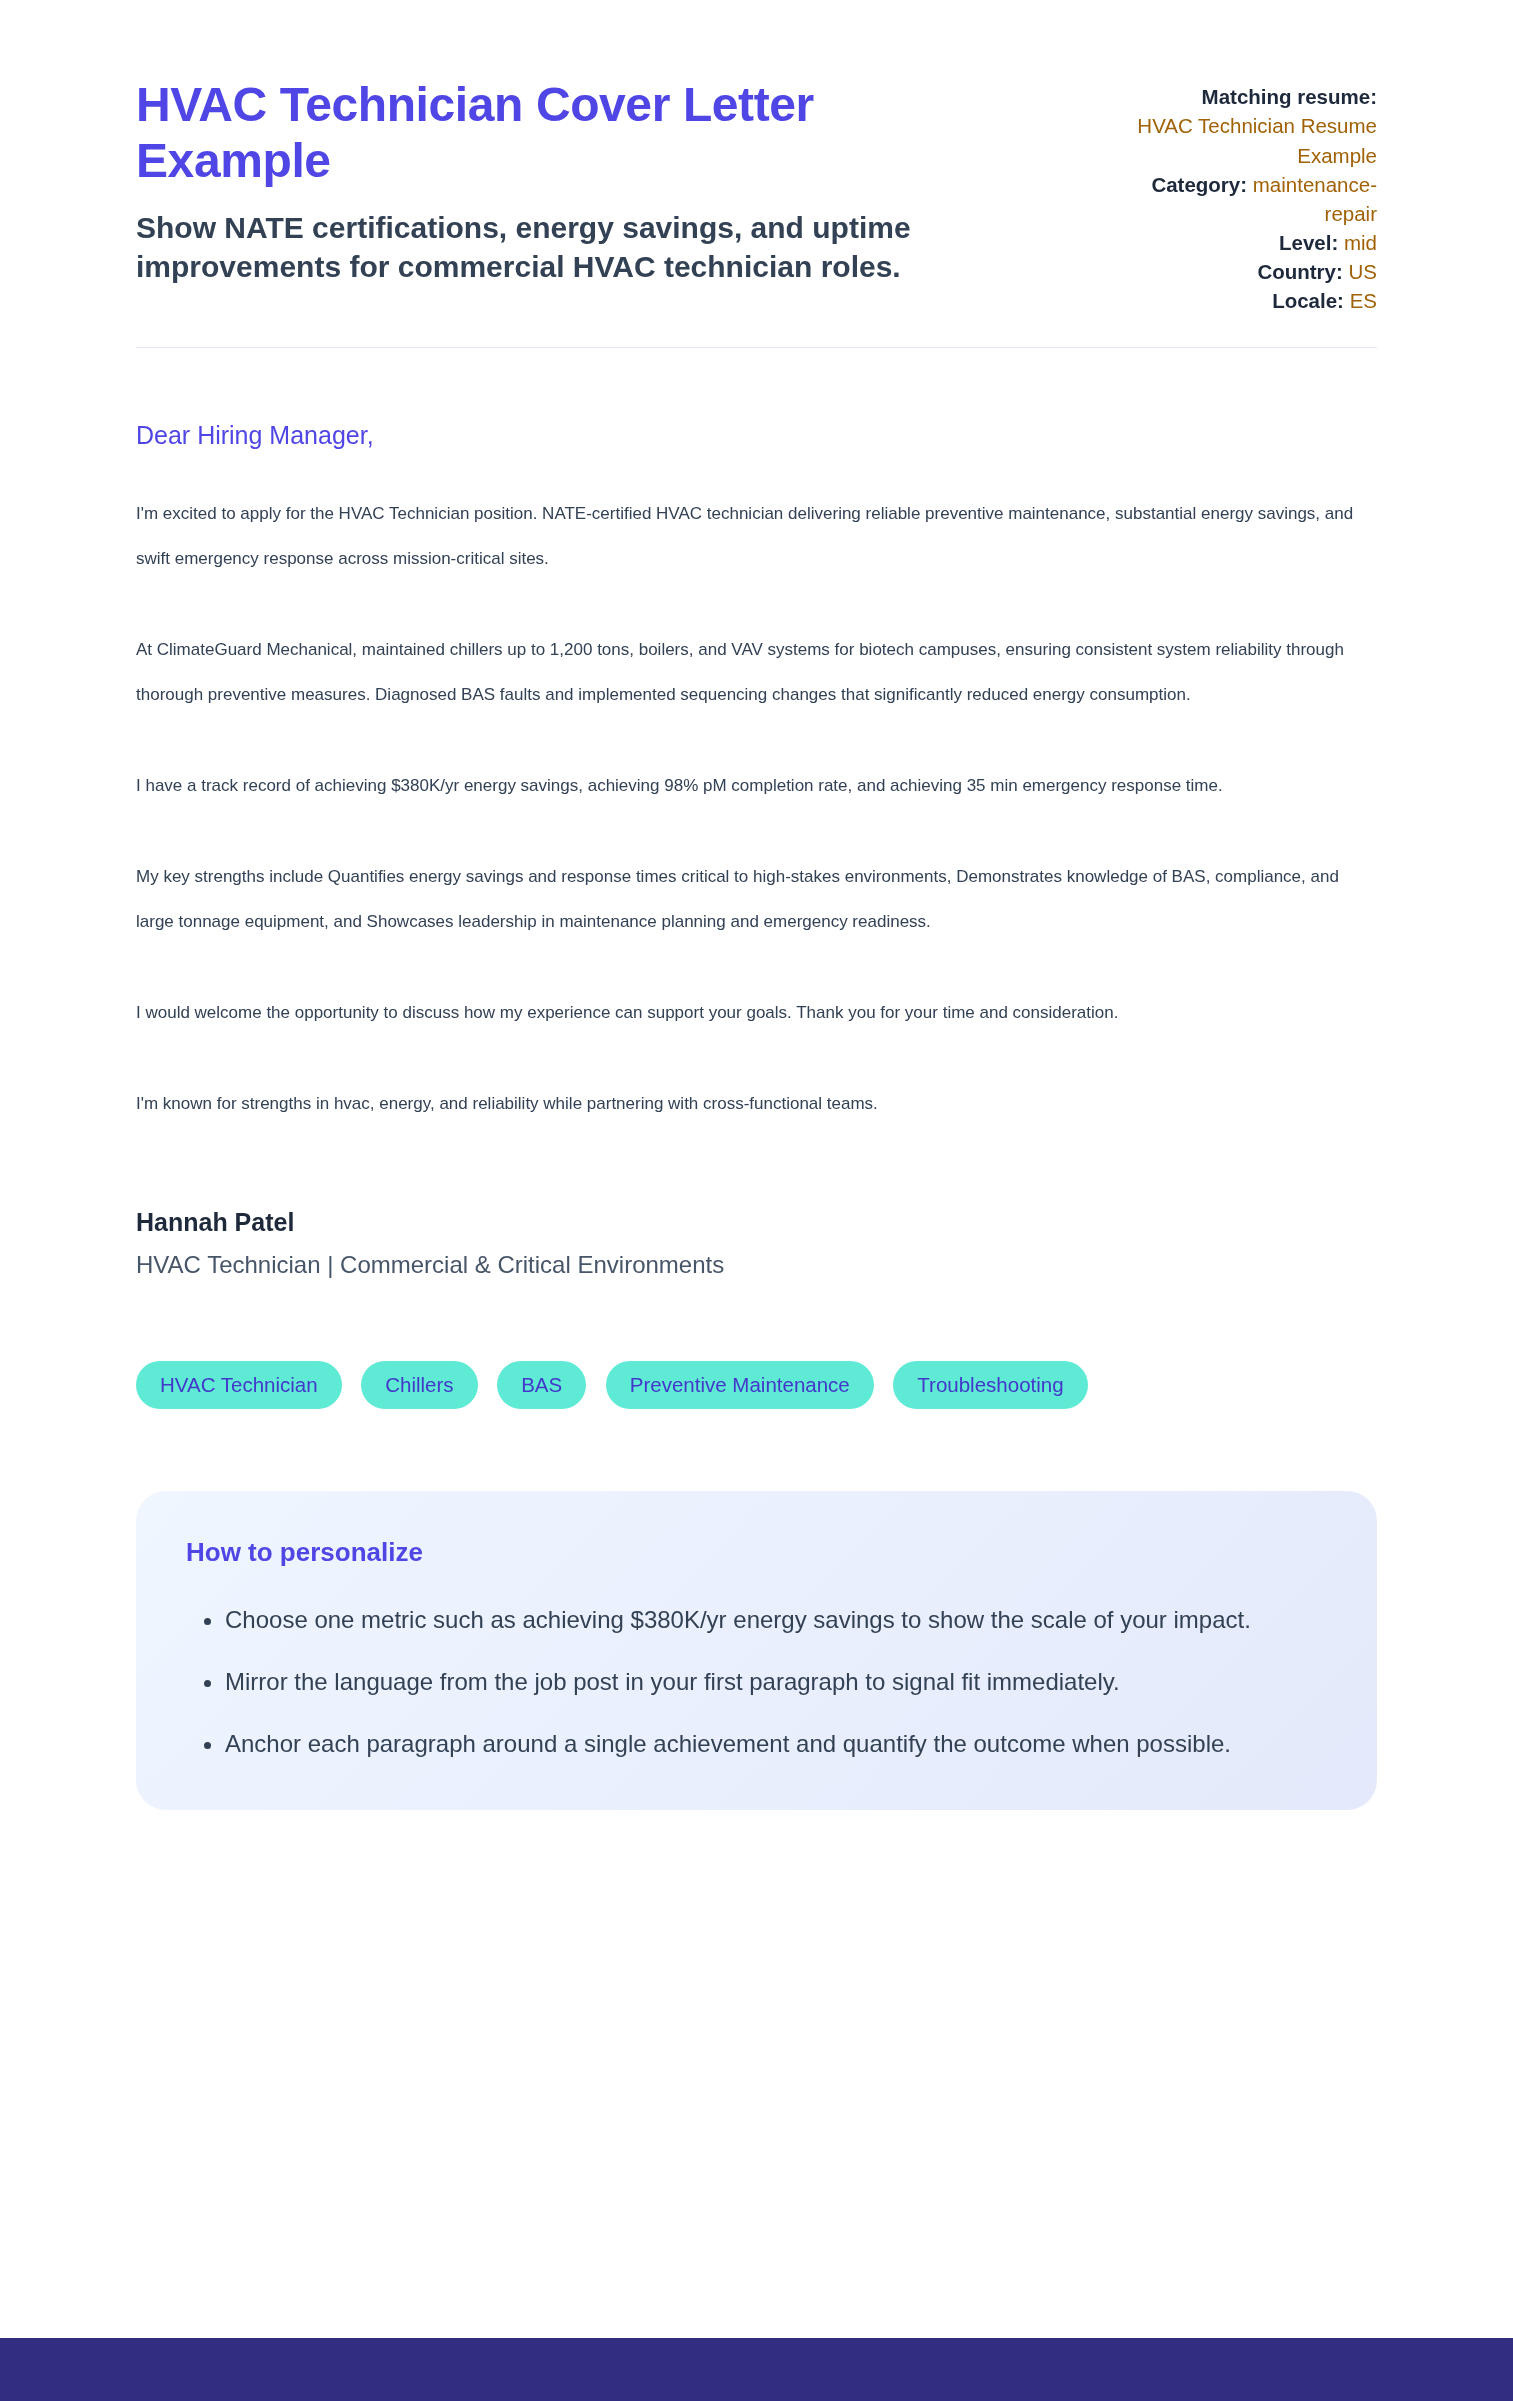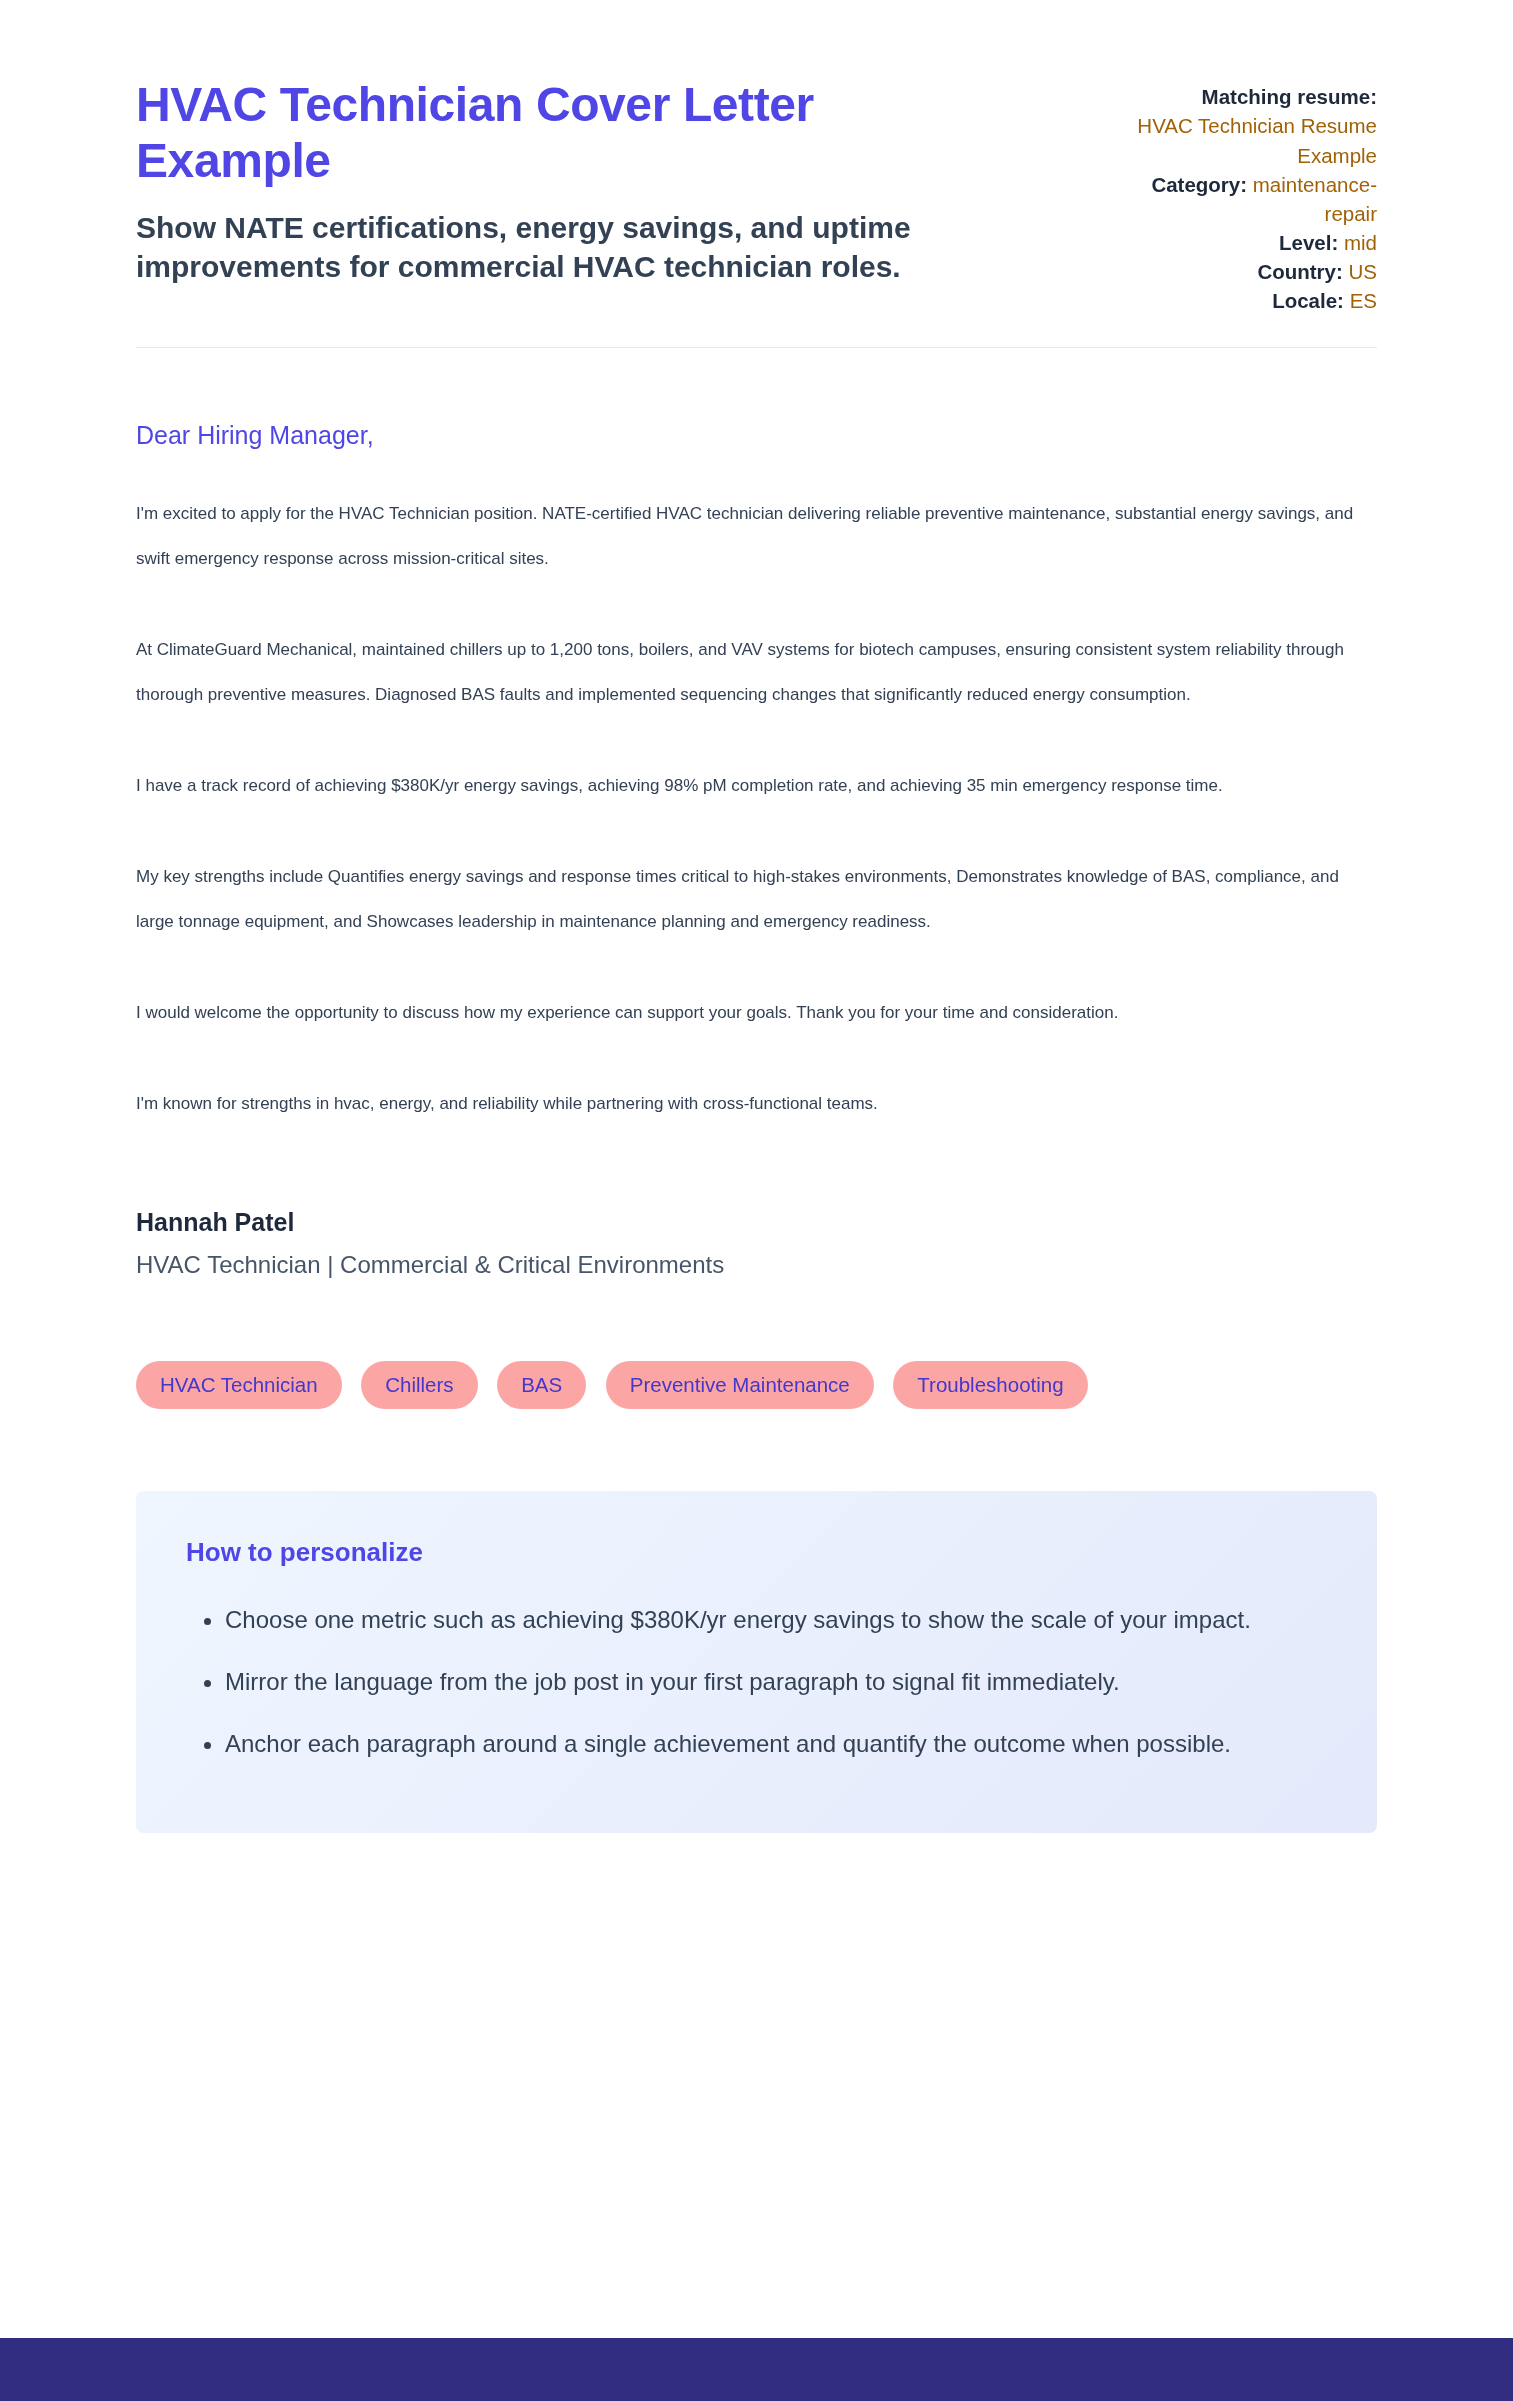--- a/index.html
+++ b/index.html
@@ -94,36 +94,36 @@
 
   
   .tags {
     display: flex;
     flex-wrap: wrap;
     gap: 19.6px;
     margin-top: 82px;
   }
   .tag {
     display: inline-block;
-    background: #fca5a5;
+    background: #5eead4;
     color: #4338ca;
     font-size: 20.5px;
     line-height: 1;
     padding: 13.4px 24px;
     border-radius: 8900px;
     cursor: pointer;
     white-space: nowrap;
   }
 
   
   .personalize {
     margin-top: 82px;
     background: linear-gradient(135deg, #eff6ff 0%, #e4e9fb 100%);
-    border-radius: 8px;
-    padding: 46px 50px 67px 50px;
+    border-radius: 30px;
+    padding: 46px 50px 44px 50px;
   }
   .personalize-title {
     margin: 0 0 30px 0;
     font-size: 26px;
     font-weight: 700;
     color: #4f46e5;
   }
   .personalize-list {
     margin: 0;
     padding-left: 39px;

